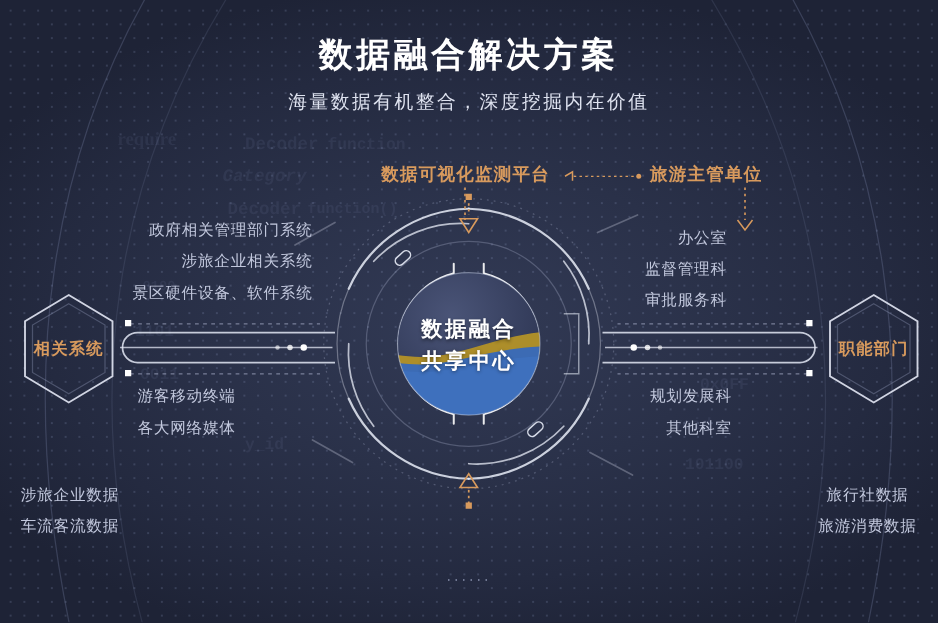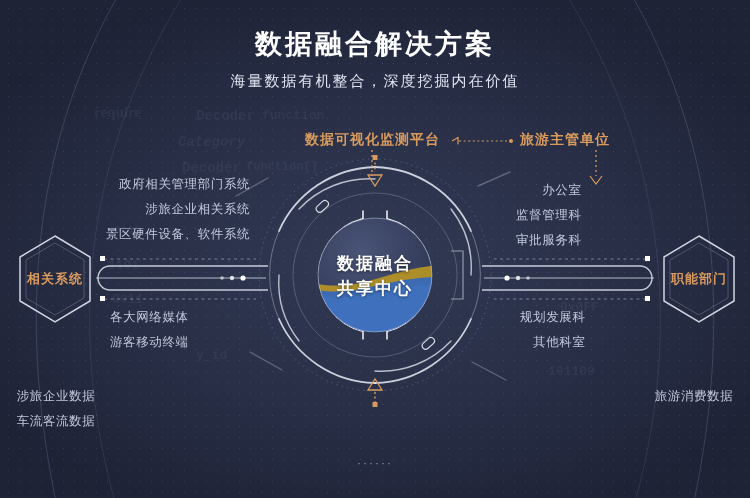--- a/index.html
+++ b/index.html
@@ -139,39 +139,40 @@
 
   <polyline points="590,176 596,184 602,176" fill="none" stroke="#d89a5d" stroke-width="1.2"></polyline>
 </svg>
 
 <div class="sidelist" id="list-lt">
   <div>政府相关管理部门系统</div>
   <div>涉旅企业相关系统</div>
   <div>景区硬件设备、软件系统</div>
 </div>
 <div class="sidelist" id="list-lb">
+  <div>游客移动终端</div>
   <div>各大网络媒体</div>
-  <div>游客移动终端</div>
 </div>
 <div class="sidelist" id="list-rt">
   <div>办公室</div>
   <div>监督管理科</div>
   <div>审批服务科</div>
 </div>
 <div class="sidelist" id="list-rb">
   <div>规划发展科</div>
   <div>其他科室</div>
 </div>
 
 <div class="botgrid">
   <div class="botcol">
     <div>涉旅企业数据</div>
     <div>车流客流数据</div>
   </div>
   <div class="botcol">
+    <div>旅行社数据</div>
     <div>旅游消费数据</div>
   </div>
 </div>
 <div class="botdots">······</div>
 
 <svg class="layer" style="left:0;top:0;width:750px;height:498px;z-index:8;" viewBox="0 0 750 498">
 
   <path d="M 110 266 L 268 266 M 110 290 L 268 290 M 110 266 A 12 12 0 0 0 110 290" fill="none" stroke="#e3e7f4" stroke-opacity=".85" stroke-width="1.4"></path>
   <line x1="96" y1="278" x2="266" y2="278" stroke="#e3e7f4" stroke-opacity=".75" stroke-width="1.2"></line>
   <circle cx="243" cy="278" r="2.6" fill="#ffffff"></circle>

